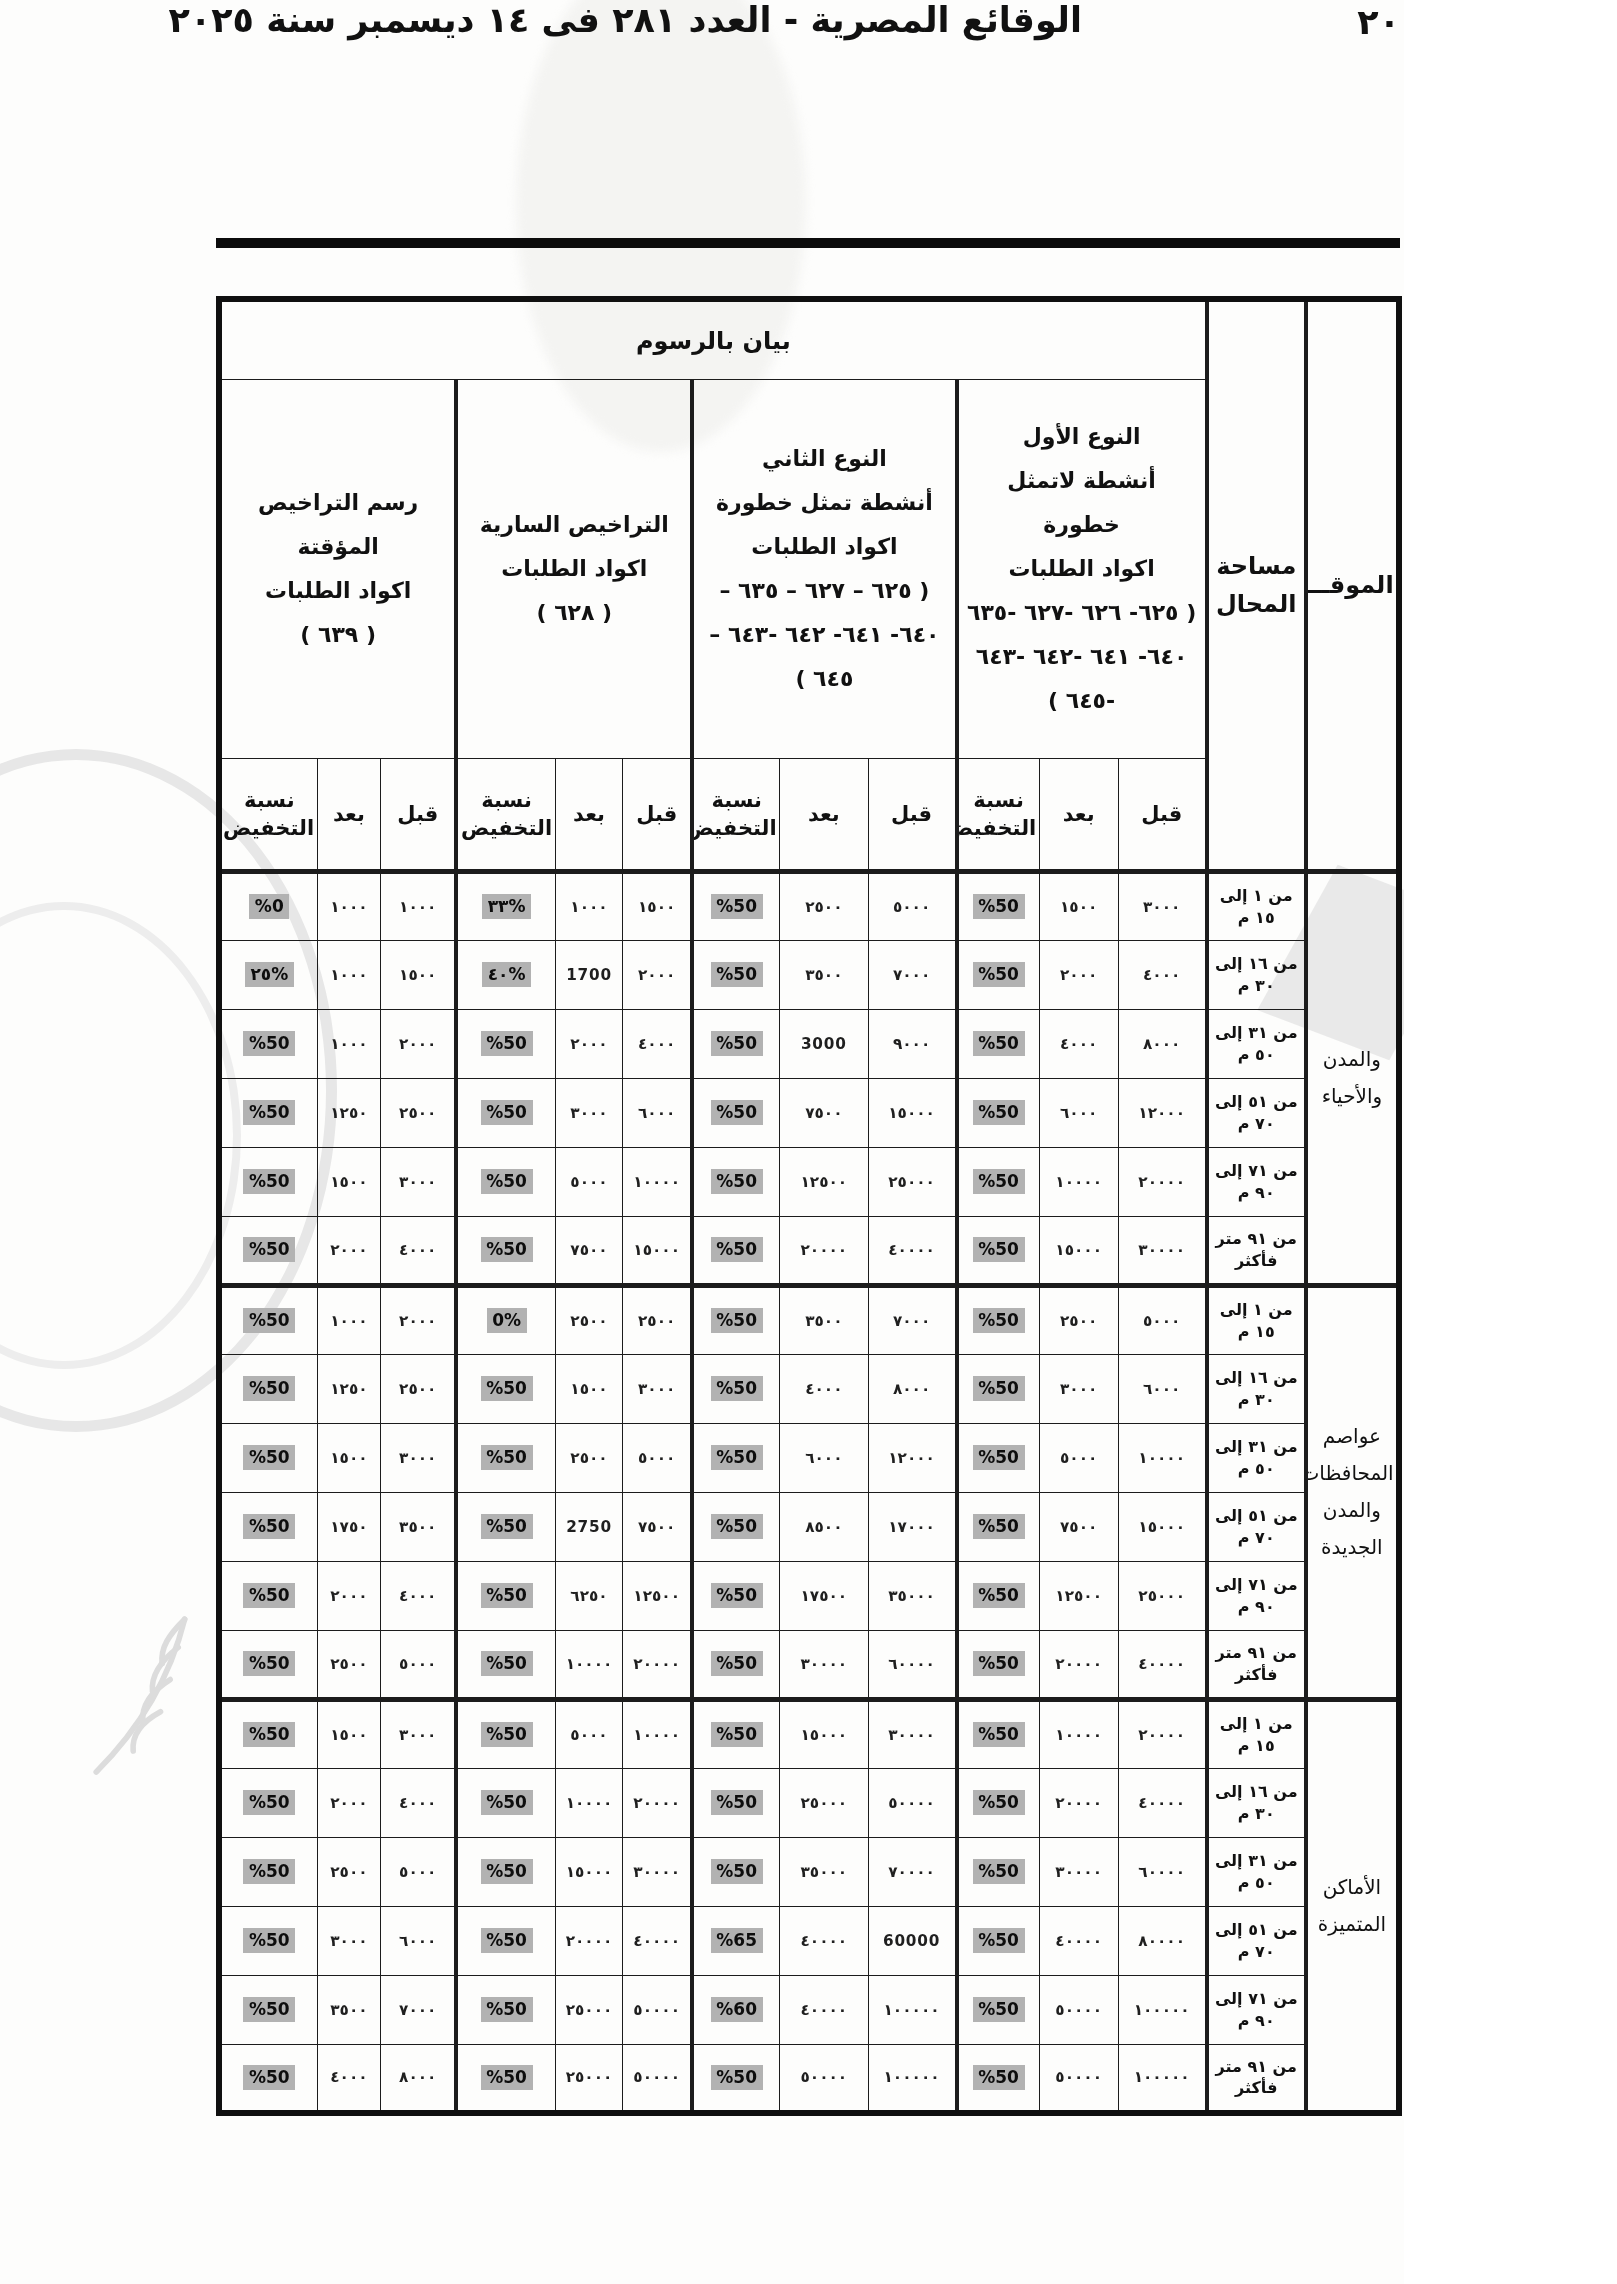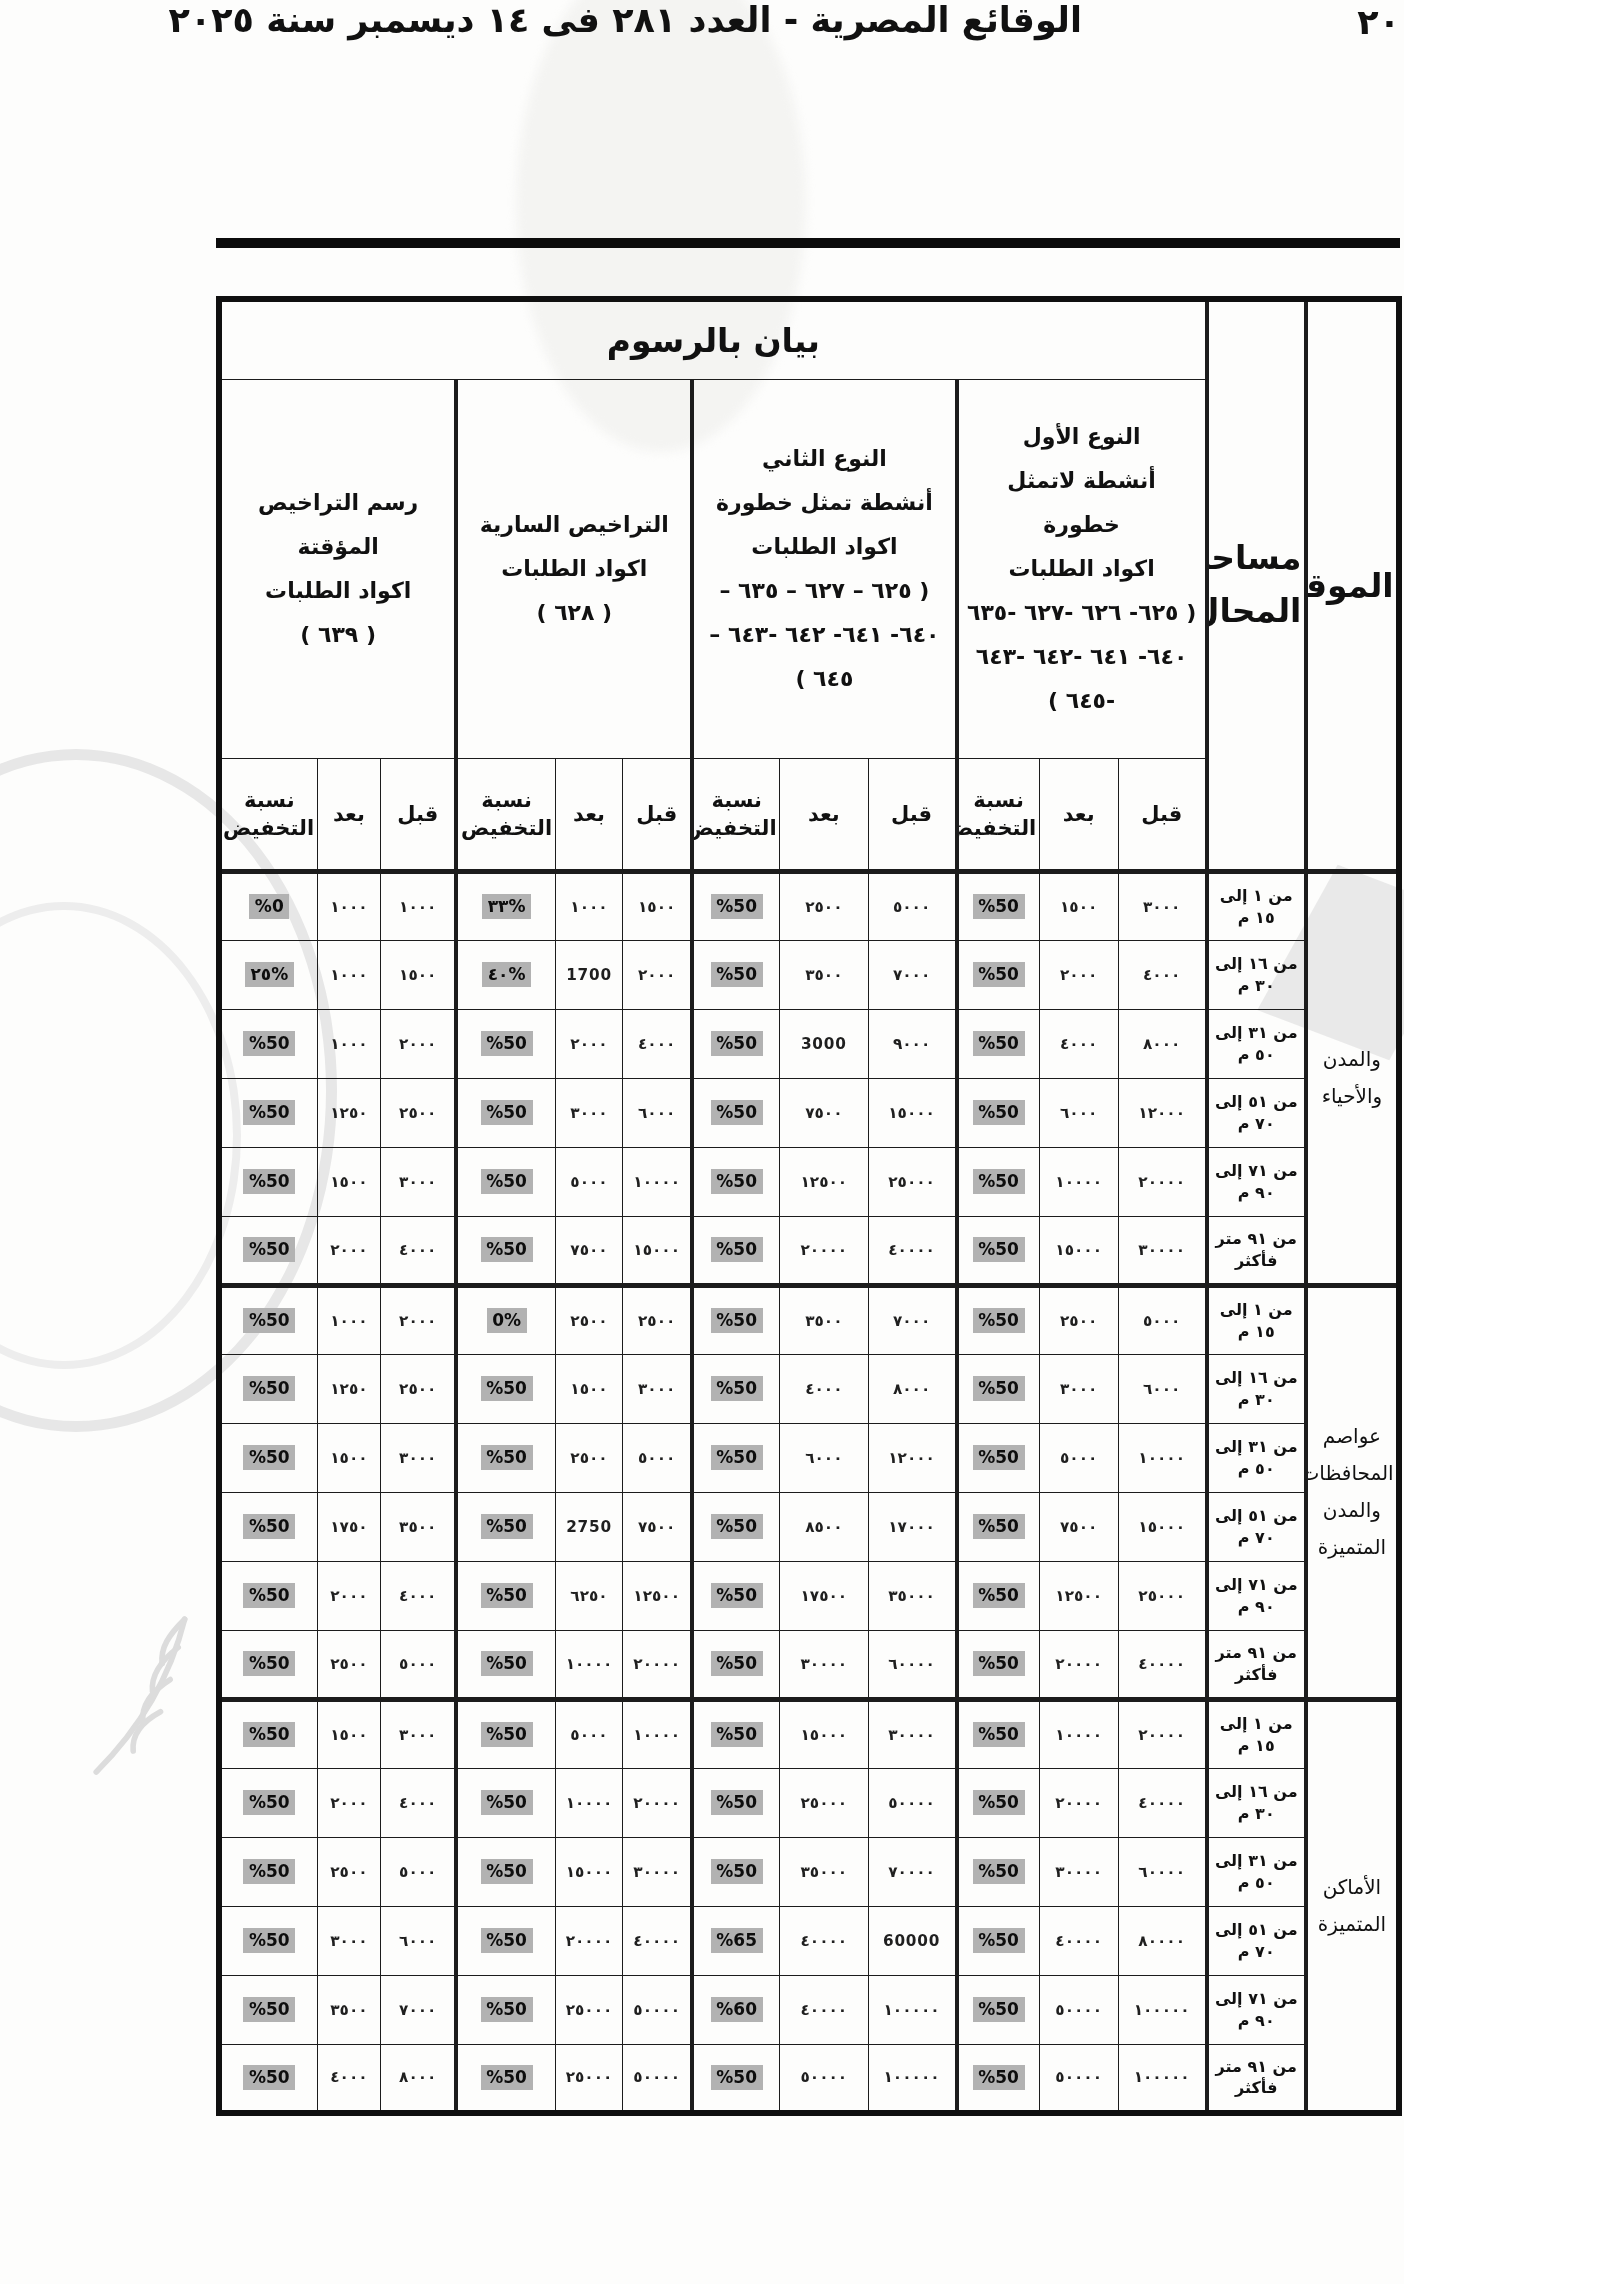--- a/index.html
+++ b/index.html
@@ -26,21 +26,21 @@
     width:1186px;border-collapse:collapse;table-layout:fixed;
     background:transparent;direction:rtl;
   }
   table.fees td, table.fees th{
     border:1.6px solid #1c1c1c;
     text-align:center;vertical-align:middle;
     padding:1.6px 2.4px;overflow:hidden;
   }
   table.fees{border:6.4px solid #101010;}
   .thick-l{border-left-width:4.8px !important;}
-  .title-row th{height:74px;font-size:33px;font-weight:bold;border-bottom-width:4px;}
+  .title-row th{height:74px;font-size:24px;font-weight:bold;border-bottom-width:4px;}
   .grp-row th{height:375px;font-size:22px;font-weight:bold;white-space:pre-line;line-height:2.0;}
   .sub-row th{height:106px;font-size:21px;font-weight:bold;white-space:pre-line;line-height:1.35;border-top-width:3.2px;border-bottom-width:4.8px;}
   .loc-h{font-size:22.6px;font-weight:bold;}
   .area-h{font-size:21px;font-weight:bold;white-space:pre-line;line-height:1.6;}
   tbody tr{height:69px;}
   tbody tr.sec-start td{border-top-width:5.6px;}
   td.num{font-size:15.3px;font-weight:bold;color:#1f1f1f;letter-spacing:0.8px;}
   td.area{font-size:16px;font-weight:bold;white-space:pre-line;line-height:1.35;}
   td.loc{font-size:20px;font-weight:normal;white-space:pre-line;line-height:1.85;}
   td.pct .hl{
@@ -232,21 +232,21 @@
           <td class="num">٧٥٠٠</td>
           <td class="pct thick-l"><span class="hl">%50</span></td>
           <td class="num">٤٠٠٠</td>
           <td class="num">٢٠٠٠</td>
           <td class="pct thick-l"><span class="hl">%50</span></td>
         </tr>
         <tr class="sec-start">
           <td rowspan="6" class="loc thick-l">عواصم
 المحافظات
 والمدن
-المتميزة</td>
+الجديدة</td>
           <td class="area thick-l">من ١ إلى
 ١٥ م</td>
           <td class="num">٥٠٠٠</td>
           <td class="num">٢٥٠٠</td>
           <td class="pct thick-l"><span class="hl">%50</span></td>
           <td class="num">٧٠٠٠</td>
           <td class="num">٣٥٠٠</td>
           <td class="pct thick-l"><span class="hl">%50</span></td>
           <td class="num">٢٥٠٠</td>
           <td class="num">٢٥٠٠</td>

